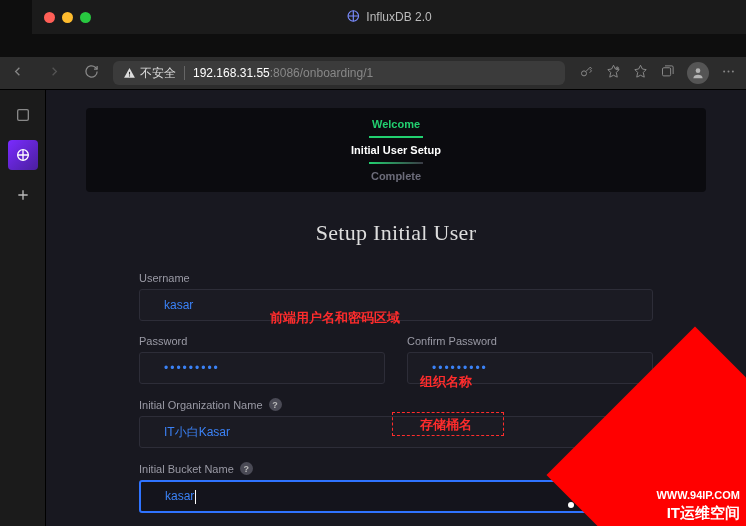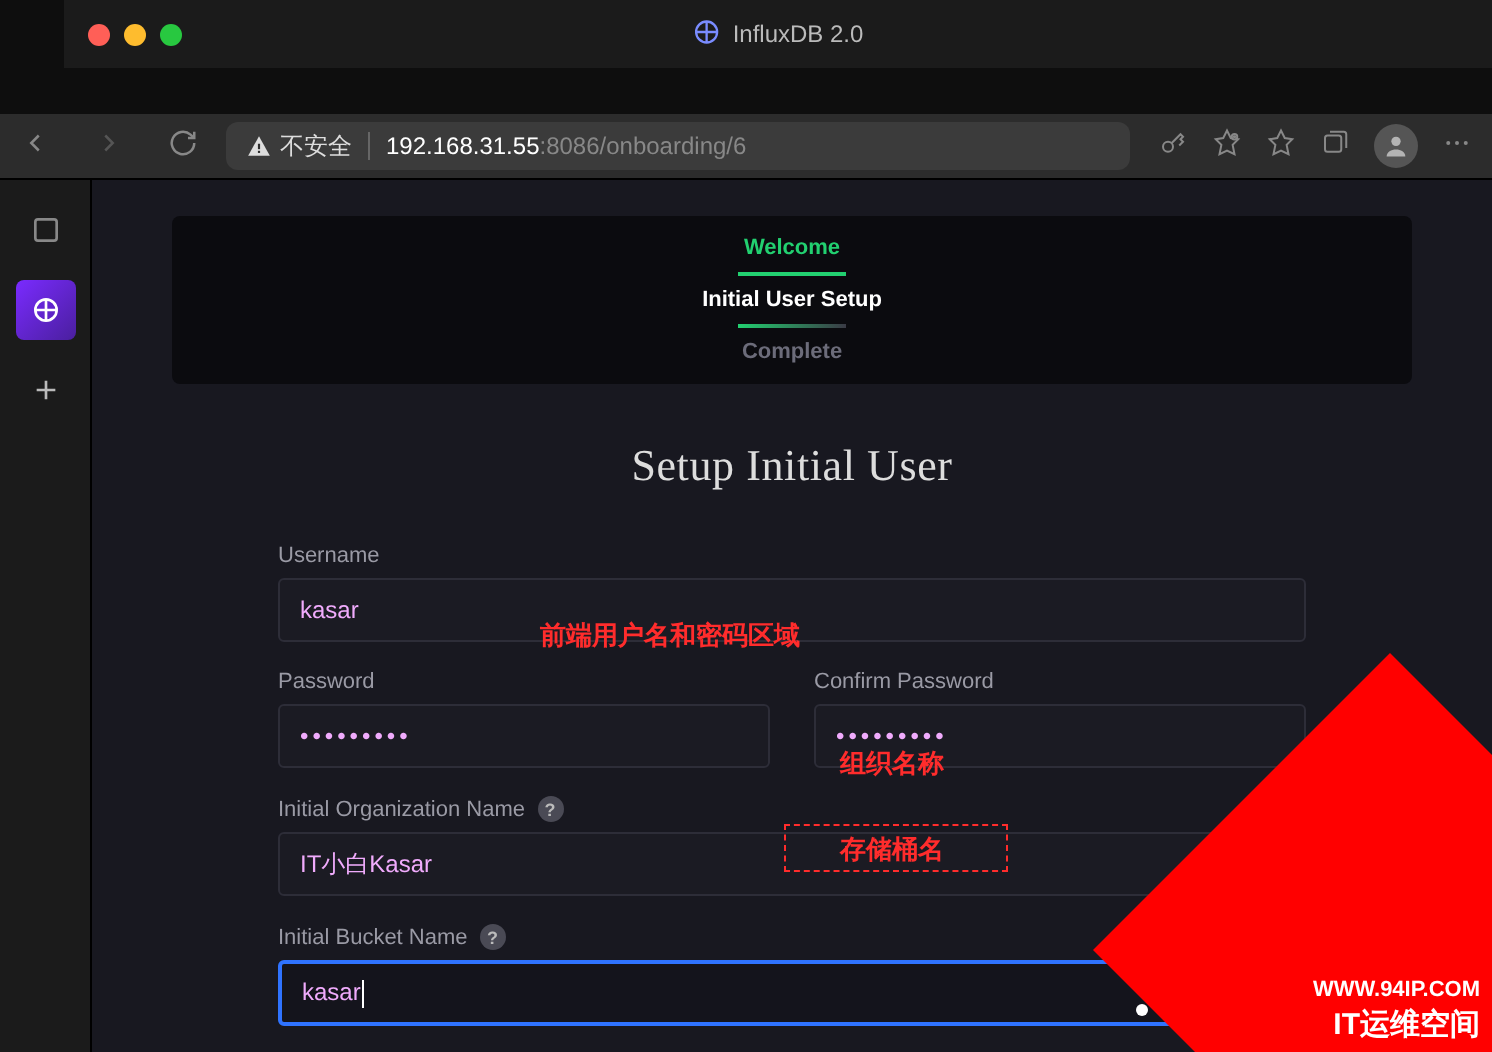--- a/index.html
+++ b/index.html
@@ -88,21 +88,21 @@
   .form-wrap{padding:28px 0 0; text-align:center;}
   h1{font-size:22px; font-weight:400; color:#ddd; font-family:Georgia, 'Times New Roman', serif; letter-spacing:0.3px;}
   .subtitle{font-size:12px; color:#aaa; margin-top:12px;}
   .form{margin:26px auto 0; width:514px;}
   .row{display:flex; gap:22px;}
   .field{flex:1; display:flex; flex-direction:column; margin-bottom:14px;}
   .label{font-size:11px; color:#9a9aa5; margin-bottom:5px; text-align:left; display:flex; align-items:center; gap:6px;}
   .label .help{width:13px;height:13px;border-radius:50%;background:#4a4a55;display:inline-flex;align-items:center;justify-content:center;font-size:9px;color:#bbb;font-weight:600;}
   .input{
     background:#1b1b23; border:1px solid #2d2d38; border-radius:3px; height:32px;
-    padding:0 10px; color:#f0abfc; font-size:12px; text-align:left; line-height:30px;
+    padding:0 24px; color:#3b82f6; font-size:12px; text-align:left; line-height:30px;
     overflow:hidden; white-space:nowrap;
   }
   .input.focused{border:2px solid #2f73ff; height:33px; line-height:29px; background:#14141c;}
   .input .cursor{display:inline-block;width:1px;height:14px;background:#fff;vertical-align:middle;margin-left:1px;}
   .dots{letter-spacing:2px;}
   .continue{
     margin:22px auto 0; display:inline-block;
     background:#2f73ff; color:#fff; font-size:12px; font-weight:600;
     border-radius:3px; padding:8px 20px;
   }
@@ -168,21 +168,21 @@
     <span class="insec">
       <svg width="13" height="13" viewBox="0 0 24 24" fill="#ddd">
           <path d="M12 2L2 20h20L12 2z"></path>
           <rect x="11" y="9" width="2" height="5" fill="#2c2c2c"></rect>
           <rect x="11" y="15.5" width="2" height="2" fill="#2c2c2c"></rect>
         </svg>
       <span>不安全</span>
     </span>
     <span class="divider"></span>
     <span>
-      <span class="host">192.168.31.55</span><span class="path">:8086/onboarding/6</span>
+      <span class="host">192.168.31.55</span><span class="path">:8086/onboarding/1</span>
     </span>
   </div>
   <div class="right-icons">
     <span><svg width="15" height="15" viewBox="0 0 24 24" fill="none" stroke="currentColor" stroke-width="1.6">
           <circle cx="8" cy="15" r="4"></circle>
           <path d="M11 12l7-7 2 2-2 2 2 2-3 3"></path>
         </svg></span>
     <span><svg width="15" height="15" viewBox="0 0 24 24" fill="none" stroke="currentColor" stroke-width="1.6">
           <path d="M12 2l3 6 6 1-4.5 4.5L18 21l-6-3-6 3 1.5-7.5L3 9l6-1z"></path>
           <circle cx="18" cy="7" r="2.2" fill="#2c2c2c" stroke="currentColor"></circle>

